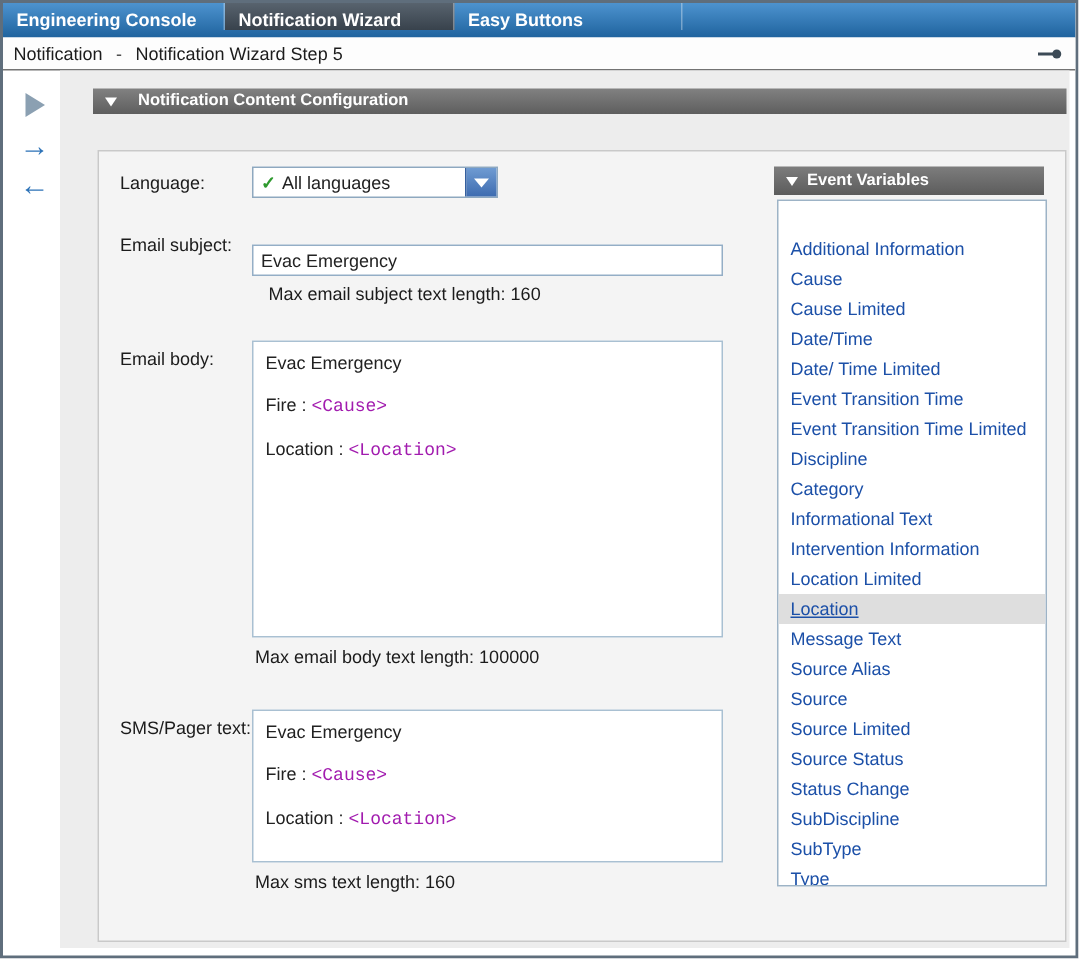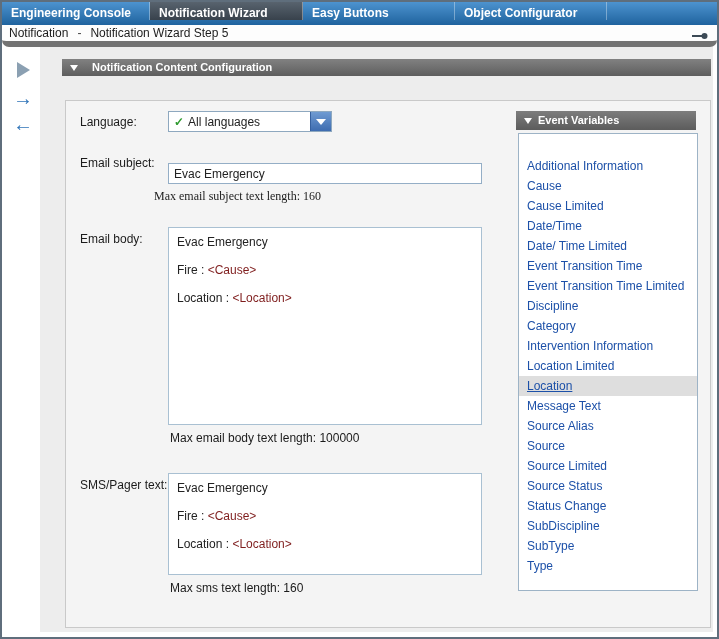--- a/index.html
+++ b/index.html
@@ -6,21 +6,21 @@
   body{width:719px;height:639px;font-family:"Liberation Sans",sans-serif;-webkit-font-smoothing:antialiased;}
   .window{position:relative;width:719px;height:639px;box-sizing:border-box;border:2px solid #5f6e7c;background:#ffffff;overflow:hidden;}
 
   
   .tabbar{position:absolute;left:0;top:0;width:715px;height:23px;background:linear-gradient(#4d93cf,#1f639e);display:flex;}
   .tab{height:18px;line-height:23px;box-sizing:border-box;padding-left:9px;color:#fff;font-size:12px;font-weight:600;border-right:1px solid rgba(255,255,255,.35);white-space:nowrap;overflow:hidden;}
   .tab.active{background:linear-gradient(#58636e,#38424c);}
   .tab-eng{position:absolute;right:3px;top:1px;width:102px;height:20px;line-height:20px;text-align:center;background:#1e3c66;border:1px solid #c8d4e2;color:#fff;font-size:12px;font-weight:700;box-sizing:border-box;}
 
   
-  .crumbrow{position:absolute;left:0;top:23px;width:715px;height:22px;background:#fdfdfd;border-bottom:6px solid #737373;display:flex;align-items:center;padding-left:7px;box-sizing:border-box;font-size:12px;color:#1c1c1c;border-radius:7px;}
+  .crumbrow{position:absolute;left:0;top:23px;width:715px;height:22px;background:#fdfdfd;border-bottom:1px solid #737373;display:flex;align-items:center;padding-left:7px;box-sizing:border-box;font-size:12px;color:#1c1c1c;}
   .crumbrow .sep{margin:0 9px;color:#444;}
   .pin{position:absolute;right:8px;top:5px;width:18px;height:12px;}
 
   
   .play-tri{position:absolute;left:15px;top:60px;width:0;height:0;border-top:8px solid transparent;border-bottom:8px solid transparent;border-left:13px solid #8ba0b2;cursor:pointer;}
   .nav-arrow{position:absolute;left:8px;width:26px;text-align:center;font-size:20px;font-weight:700;color:#2f74b8;cursor:pointer;line-height:20px;}
   .nav-fwd{top:86px;}
   .nav-back{top:112px;}
 
   
@@ -42,39 +42,38 @@
   .combo-check{color:#2f9a2f;font-weight:700;margin-right:4px;font-size:12px;}
   .combo-btn{width:20px;background:linear-gradient(#6f9bd2,#3e6cb0);border-left:1px solid #35609f;display:flex;align-items:center;justify-content:center;}
   .combo-btn .tri{width:0;height:0;border-left:5px solid transparent;border-right:5px solid transparent;border-top:6px solid #fff;}
 
   .text-input{position:absolute;left:166px;top:161px;width:314px;height:21px;box-sizing:border-box;border:1px solid #94aec6;font-family:"Liberation Sans",sans-serif;font-size:12px;color:#222;padding:0 5px;background:#fff;outline:none;}
 
   .rtbox{position:absolute;background:#fff;border:1px solid #a9c0d2;box-sizing:border-box;font-size:12px;color:#222;padding:7px 8px;overflow:hidden;cursor:text;}
   .rt-email{left:166px;top:225px;width:314px;height:198px;}
   .rt-sms{left:166px;top:471px;width:314px;height:102px;}
   .rt-line{line-height:14px;min-height:14px;margin-bottom:14px;white-space:pre-wrap;}
-  .token{color:#7f1d1d;}
+  .token{color:#a21caf;font-family:Liberation Mono, monospace;}
 
   
   .ev-header{position:absolute;left:514px;top:109px;width:180px;height:19px;background:linear-gradient(#7d7d7d,#5c5c5c);color:#fff;font-size:11px;font-weight:600;line-height:19px;padding-left:22px;box-sizing:border-box;cursor:pointer;}
   .ev-header .tri-down-white{top:7px;}
   .ev-list{position:absolute;left:516px;top:131px;width:180px;height:458px;background:#fff;border:1px solid #9db3c6;box-sizing:border-box;padding-top:22px;overflow:hidden;}
   .ev-item{height:20px;line-height:20px;padding-left:8px;font-size:12px;color:#1c50a8;cursor:pointer;white-space:nowrap;}
   .ev-item.selected{background:#dedede;text-decoration:underline;}
 </style>
 </head>
 <body>
 
 <div class="window">
 
   <div class="tabbar">
     <div class="tab" style="width:148px;">Engineering Console</div>
     <div class="tab active" style="width:153px;">Notification Wizard</div>
     <div class="tab" style="width:152px;">Easy Buttons</div>
-    <div class="tab" style="width:152px;">Object Configurator</div>
   </div>
 
   <div class="crumbrow">
     <span>Notification</span>
     <span class="sep">-</span>
     <span>Notification Wizard Step 5</span>
     <svg class="pin" viewBox="0 0 18 12">
       <line x1="1" y1="6" x2="11" y2="6" stroke="#3c4a56" stroke-width="2"></line>
       <circle cx="13.5" cy="6" r="3" fill="#3c4a56"></circle>
     </svg>
@@ -101,21 +100,21 @@
       <span class="combo-check">✓</span>
       <span>All languages</span>
     </div>
     <div class="combo-btn">
       <span class="tri"></span>
     </div>
   </div>
 
   <div class="flabel" style="left:78px;top:154px;">Email subject:</div>
   <input class="text-input" type="text" value="Evac Emergency" style="">
-  <div class="hint" style="left:152px;top:187px;font-family:Liberation Serif, serif;">Max email subject text length: 160</div>
+  <div class="hint" style="left:177px;top:187px;">Max email subject text length: 160</div>
 
   <div class="flabel" style="left:78px;top:230px;">Email body:</div>
   <div class="rtbox rt-email">
     <div class="rt-line">Evac Emergency</div>
     <div class="rt-line"><span>Fire : </span><span class="token">&lt;Cause&gt;</span></div>
     <div class="rt-line"><span>Location : </span><span class="token">&lt;Location&gt;</span></div>
   </div>
   <div class="hint" style="left:168px;top:429px;">Max email body text length: 100000</div>
 
   <div class="flabel" style="left:78px;top:476px;">SMS/Pager text:</div>
@@ -133,20 +132,21 @@
   <div class="ev-list">
     <div class="ev-item">Additional Information</div>
     <div class="ev-item">Cause</div>
     <div class="ev-item">Cause Limited</div>
     <div class="ev-item">Date/Time</div>
     <div class="ev-item">Date/ Time Limited</div>
     <div class="ev-item">Event Transition Time</div>
     <div class="ev-item">Event Transition Time Limited</div>
     <div class="ev-item">Discipline</div>
     <div class="ev-item">Category</div>
+    <div class="ev-item">Informational Text</div>
     <div class="ev-item">Intervention Information</div>
     <div class="ev-item">Location Limited</div>
     <div class="ev-item selected">Location</div>
     <div class="ev-item">Message Text</div>
     <div class="ev-item">Source Alias</div>
     <div class="ev-item">Source</div>
     <div class="ev-item">Source Limited</div>
     <div class="ev-item">Source Status</div>
     <div class="ev-item">Status Change</div>
     <div class="ev-item">SubDiscipline</div>

